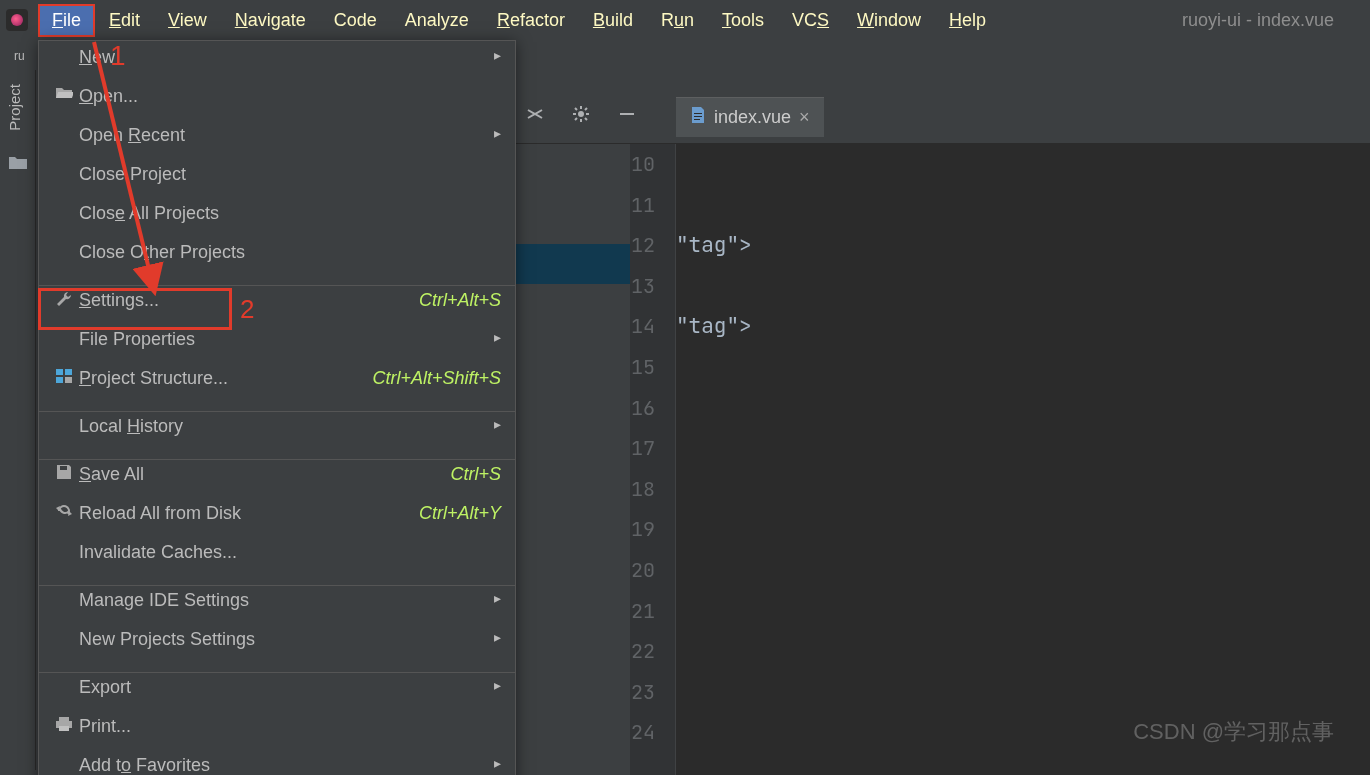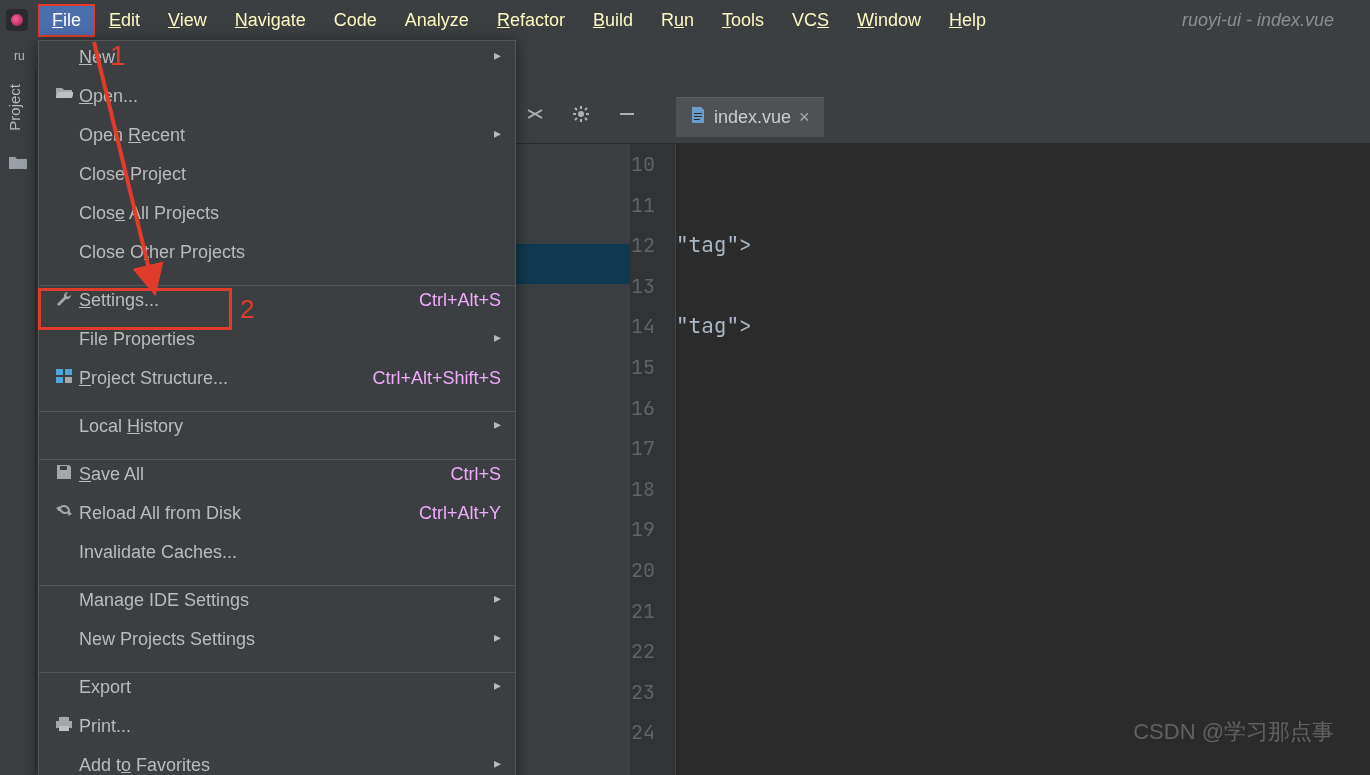--- a/index.html
+++ b/index.html
@@ -44,21 +44,20 @@
   background: #4b6eaf;
   color: #fff;
   border: 2px solid #e13b2b;
   padding: 4px 12px;
 }
 .title {
   margin-left: auto;
   padding-right: 30px;
   color: #8e8e8e;
   font-size: 18px;
-  font-style: italic;
 }
 .left-bar {
   position: absolute;
   left: 0; top: 70px;
   width: 36px; height: 700px;
   background: #3c3f41;
   border-right: 1px solid #2b2b2b;
 }
 .project-btn {
   writing-mode: vertical-rl;
@@ -103,21 +102,22 @@
   cursor: pointer;
   position: relative;
 }
 .menu-row .ico {
   width: 30px; display: inline-flex; align-items: center; justify-content: center;
   color: #a7a7a7; font-size: 16px;
 }
 .menu-row .label .mn { text-decoration: underline; }
 .menu-row .shortcut {
   margin-left: auto;
-  color: #f0abfc;
+  color: #bef264;
+  font-style: italic;
 }
 .menu-row.arrow::after {
   content: "▸";
   position: absolute;
   right: 14px;
   color: #bbb;
   font-size: 14px;
 }
 .menu-sep {
   height: 1px;

